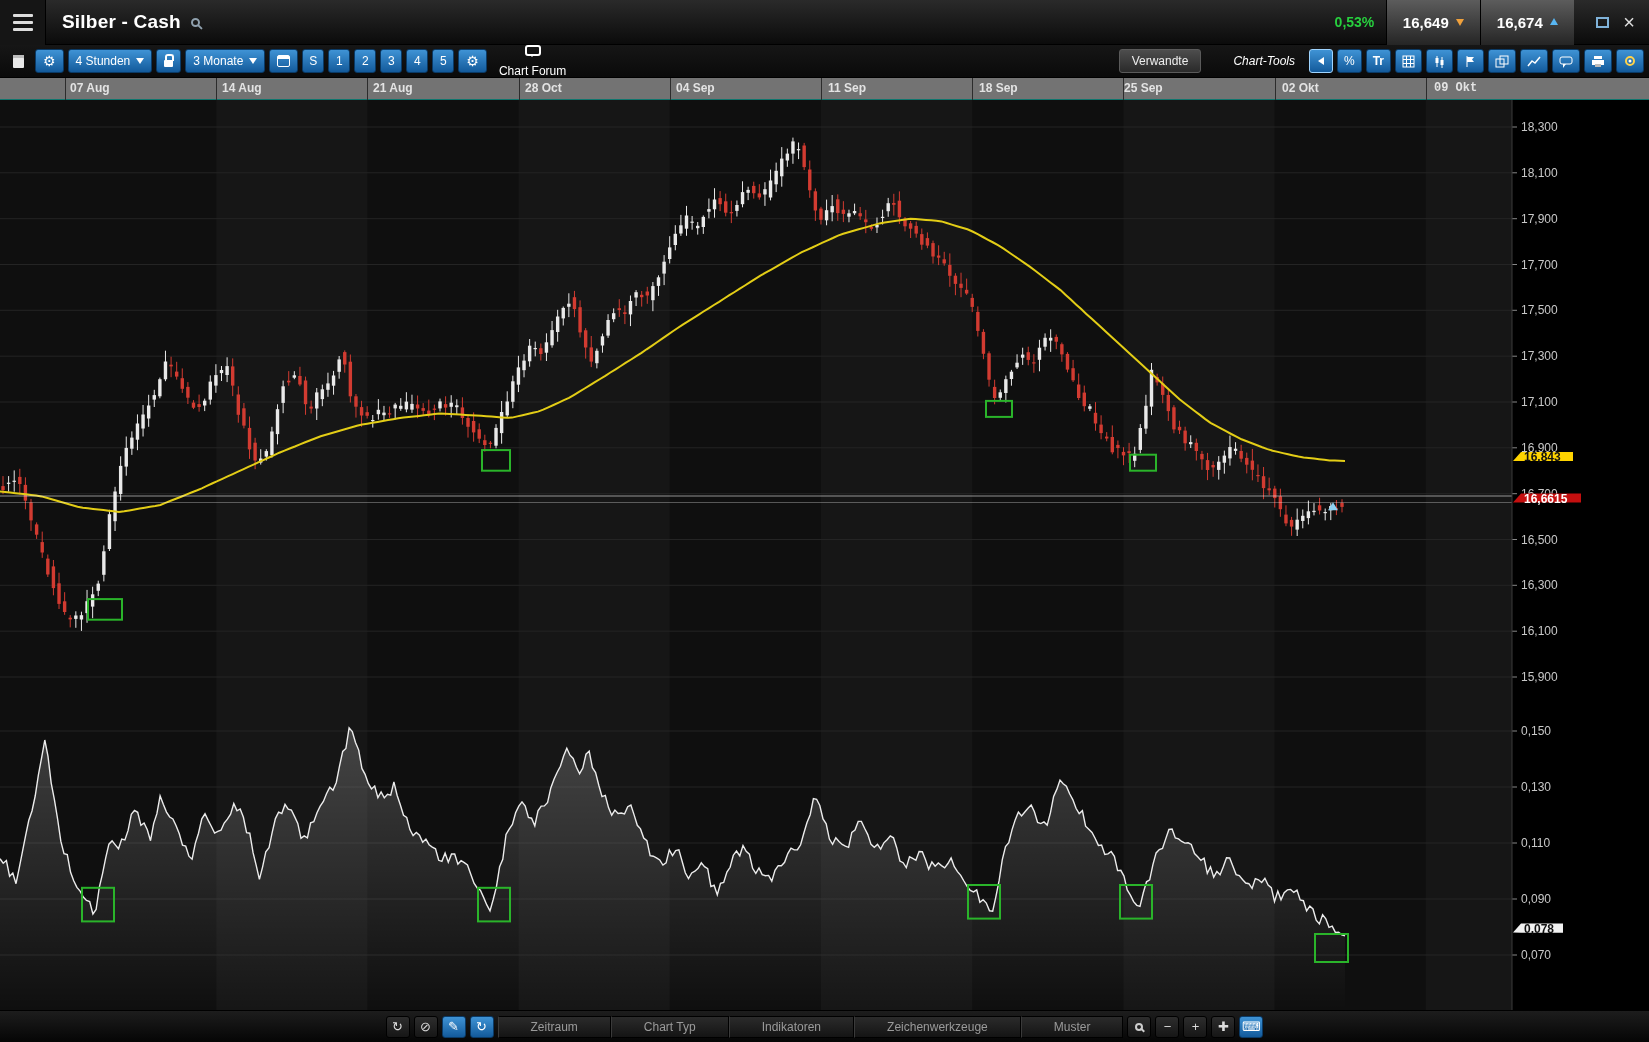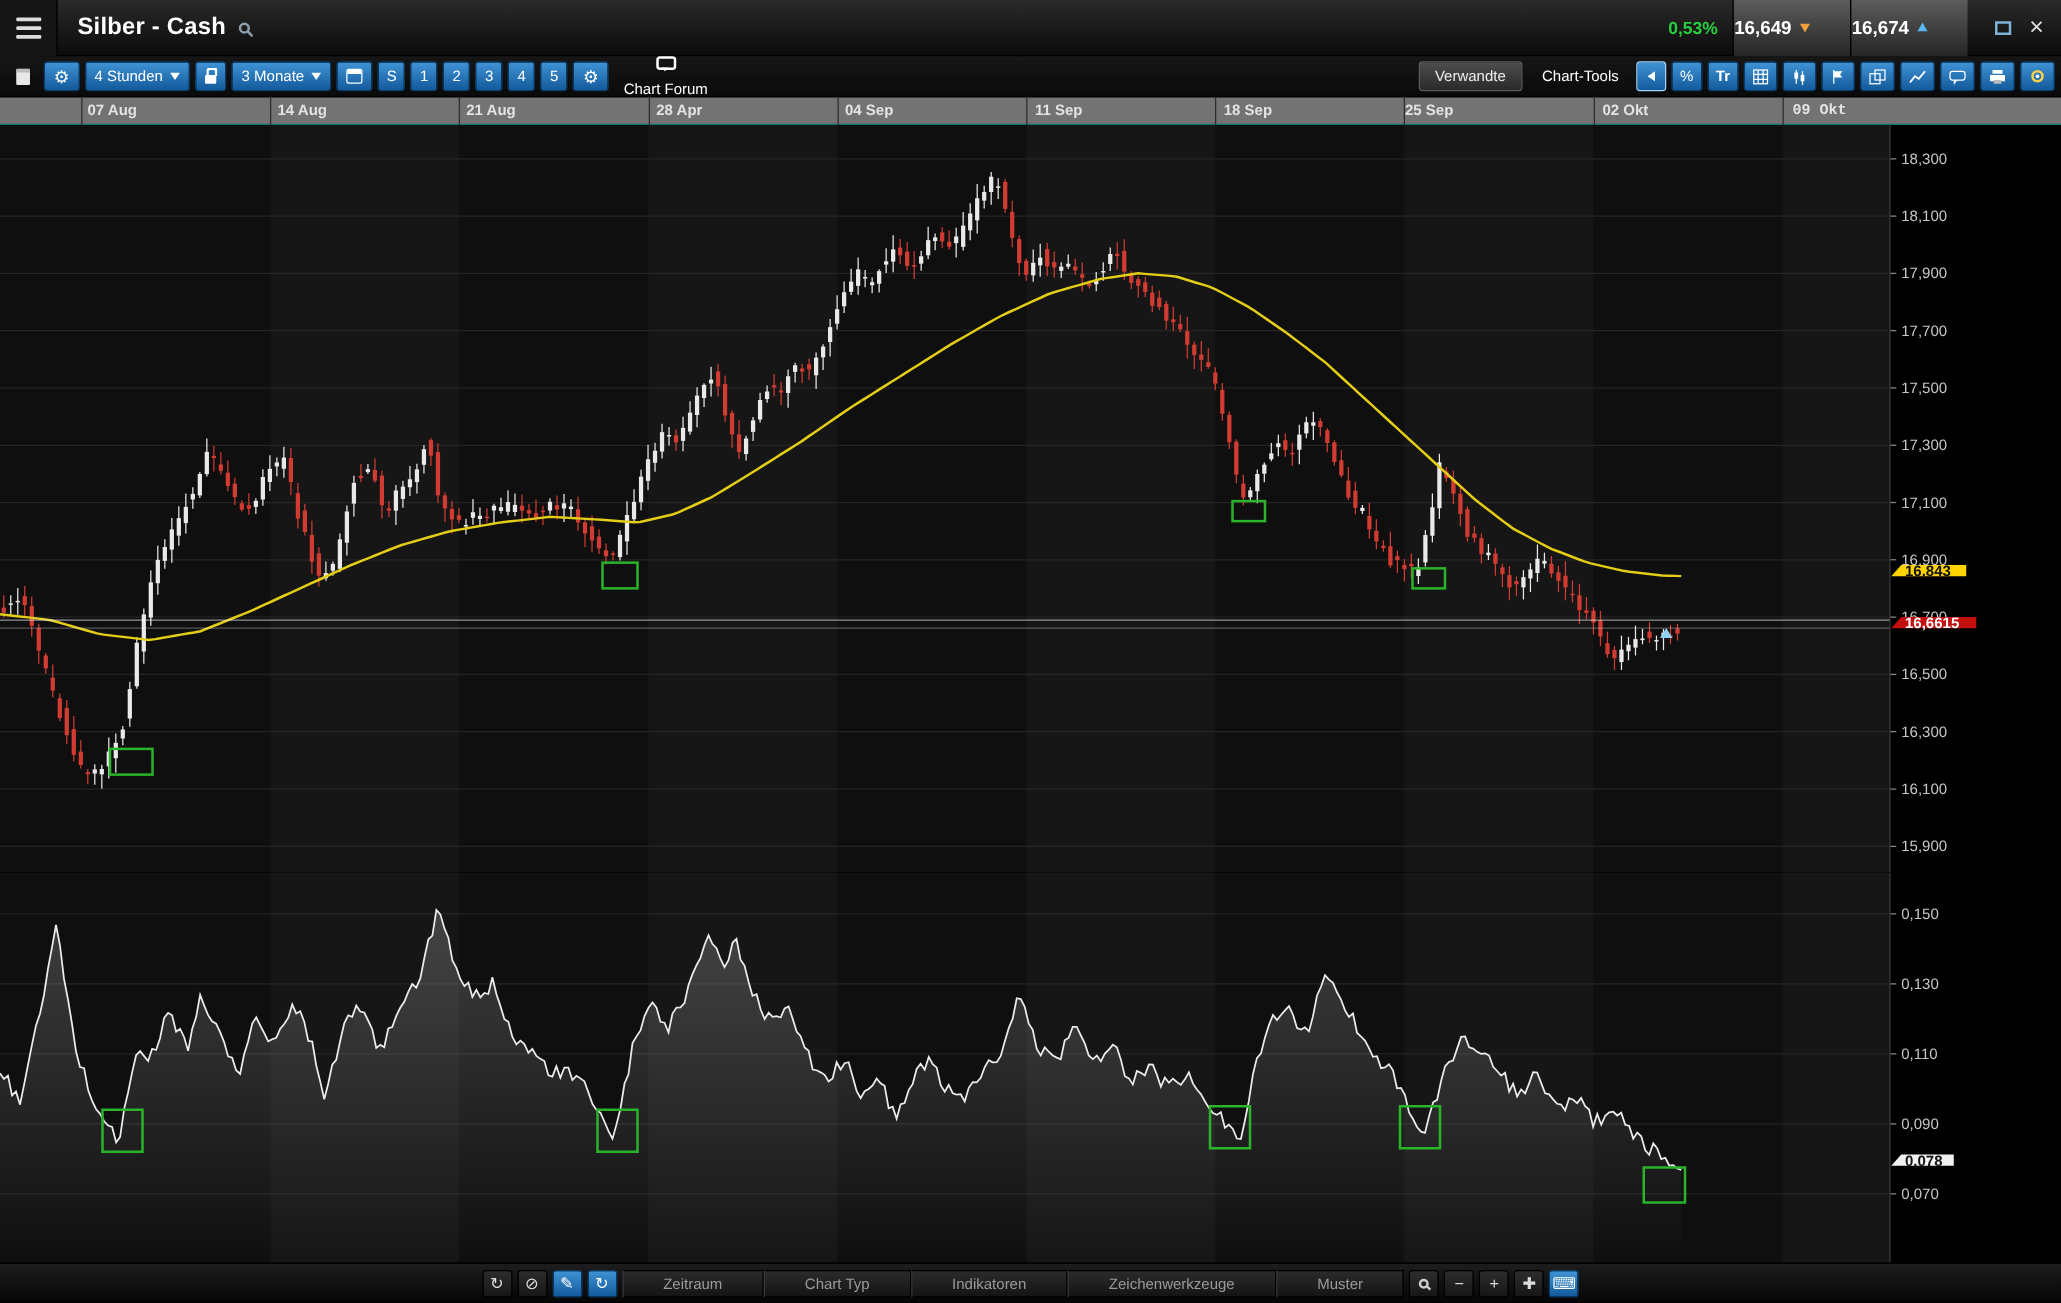--- a/index.html
+++ b/index.html
@@ -8,42 +8,42 @@
 
   
   .topbar{height:45px;display:flex;align-items:center;background:linear-gradient(#2a2a2a,#0b0b0b);border-bottom:1px solid #000;}
   .menu-btn{width:46px;height:45px;display:flex;flex-direction:column;justify-content:center;align-items:center;gap:4px;background:#151515;border-right:1px solid #000;cursor:pointer;}
   .menu-btn span{width:20px;height:3px;background:#ddd;border-radius:1px;}
   .title{color:#fff;font-size:19px;font-weight:bold;margin-left:16px;letter-spacing:.2px;}
   .icon-search{width:9px;height:9px;border:2px solid #8fa0ad;border-radius:50%;position:relative;margin-left:10px;}
   .icon-search:after{content:"";position:absolute;width:6px;height:2px;background:#8fa0ad;transform:rotate(45deg);right:-5px;bottom:-3px;border-radius:1px;}
   .top-spacer{flex:1;}
   .pct{color:#27cf3e;font-weight:bold;font-size:14px;margin-right:12px;margin-left:17px;}
-  .price-box{width:94px;height:45px;display:flex;align-items:center;gap:6px;background:linear-gradient(#5c5c5c,#252525);border-left:1px solid #000;color:#fff;font-weight:bold;font-size:15px;cursor:pointer;}
+  .price-box{width:94px;height:45px;display:flex;align-items:center;justify-content:center;gap:6px;background:linear-gradient(#5c5c5c,#252525);border-left:1px solid #000;color:#fff;font-weight:bold;font-size:15px;cursor:pointer;}
   .win-icons{display:flex;align-items:center;gap:14px;margin:0 14px 0 22px;}
   .icon-restore{width:13px;height:11px;border:2px solid #7fb2d9;background:transparent;cursor:pointer;}
   .icon-close{color:#ddd;font-size:20px;line-height:1;cursor:pointer;}
 
   
   .toolbar{height:33px;display:flex;align-items:center;background:linear-gradient(#161616,#0a0a0a);padding:0 5px;gap:4px;border-bottom:1px solid #000;}
   .tb-icon-plain{width:26px;height:24px;display:flex;align-items:center;justify-content:center;cursor:pointer;}
   .icon-doc{width:11px;height:13px;background:#e8e8e8;border-radius:1px;box-shadow:inset 0 3px 0 #bbb;}
   .tb-btn{height:24px;min-width:24px;padding:0 7px;border-radius:3px;background:linear-gradient(#3f93d5,#135a9b);border:1px solid #0a3a66;color:#fff;font-size:12px;display:flex;align-items:center;justify-content:center;gap:6px;cursor:pointer;white-space:nowrap;}
   .tb-btn.small{padding:0 6px;min-width:22px;}
   .tb-btn.sel{border:1px solid #9fd4ff;}
   .gear-glyph{font-size:14px;line-height:1;color:#fff;}
   .icon-lock{width:9px;height:7px;background:#fff;border-radius:1px;position:relative;margin-top:5px;}
   .icon-lock:before{content:"";position:absolute;top:-6px;left:1px;width:5px;height:5px;border:2px solid #fff;border-bottom:none;border-radius:3px 3px 0 0;}
   .icon-cal{width:13px;height:12px;border:1px solid #fff;border-radius:2px;background:linear-gradient(#fff 3px,transparent 3px);}
   .chart-forum{display:flex;align-items:center;gap:8px;color:#fff;font-size:12px;margin-left:8px;cursor:pointer;flex-direction:column;}
   .icon-bubble{width:16px;height:11px;border:2px solid #fff;border-radius:3px;position:relative;}
   .icon-bubble:after{content:"";position:absolute;left:2px;bottom:-6px;border:3px solid transparent;border-top-color:#fff;}
   .tb-spacer{flex:1;}
   .btn-verwandte{height:24px;padding:0 12px;background:linear-gradient(#4d4d4d,#2a2a2a);border:1px solid #5a5a5a;border-radius:3px;color:#eee;font-size:12px;display:flex;align-items:center;cursor:pointer;}
-  .chart-tools-label{color:#fff;font-size:12px;margin:0 10px 0 12px;}
+  .chart-tools-label{color:#fff;font-size:12px;margin:0 10px 0 28px;font-style:italic;}
   .tr-label{font-weight:bold;font-size:12px;}
 
   
   .date-axis{height:22px;position:relative;background:#737373;border-bottom:1px solid #0f766e;}
   .date-label{position:absolute;top:3px;color:#e3e3e3;font-size:12px;font-weight:bold;}
   .date-sep{position:absolute;top:0;width:1px;height:22px;background:#2c2c2c;}
 
   
   svg{display:block;font-family:"Liberation Sans",sans-serif;}
   .chart-block{position:relative;}
@@ -201,21 +201,21 @@
       <div class="date-sep" style="left: 518.6px;"></div>
       <div class="date-sep" style="left: 669.8px;"></div>
       <div class="date-sep" style="left: 821px;"></div>
       <div class="date-sep" style="left: 972.2px;"></div>
       <div class="date-sep" style="left: 1123.4px;"></div>
       <div class="date-sep" style="left: 1274.6px;"></div>
       <div class="date-sep" style="left: 1425.8px;"></div>
       <div class="date-label" style="left: 70px;">07 Aug</div>
       <div class="date-label" style="left: 222px;">14 Aug</div>
       <div class="date-label" style="left: 373px;">21 Aug</div>
-      <div class="date-label" style="left: 525px;">28 Apr</div>
+      <div class="date-label" style="left: 525px;">28 Oct</div>
       <div class="date-label" style="left: 676px;">04 Sep</div>
       <div class="date-label" style="left: 828px;">11 Sep</div>
       <div class="date-label" style="left: 979px;">18 Sep</div>
       <div class="date-label" style="left: 1124px;">25 Sep</div>
       <div class="date-label" style="left: 1282px;">02 Okt</div>
       <div class="date-label" style="left: 1434px; font-family: Liberation Mono, monospace;">09 Okt</div>
     </div>
 
   <div class="chart-block">
     <svg id="main-svg" width="1649" height="598">

